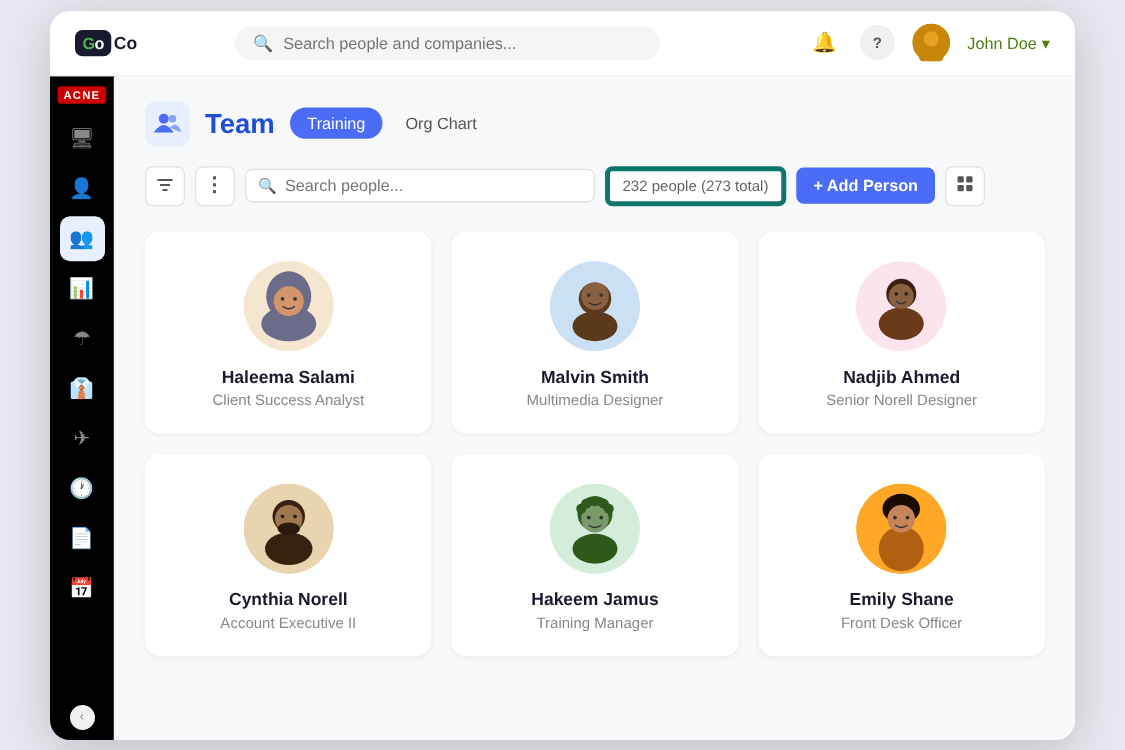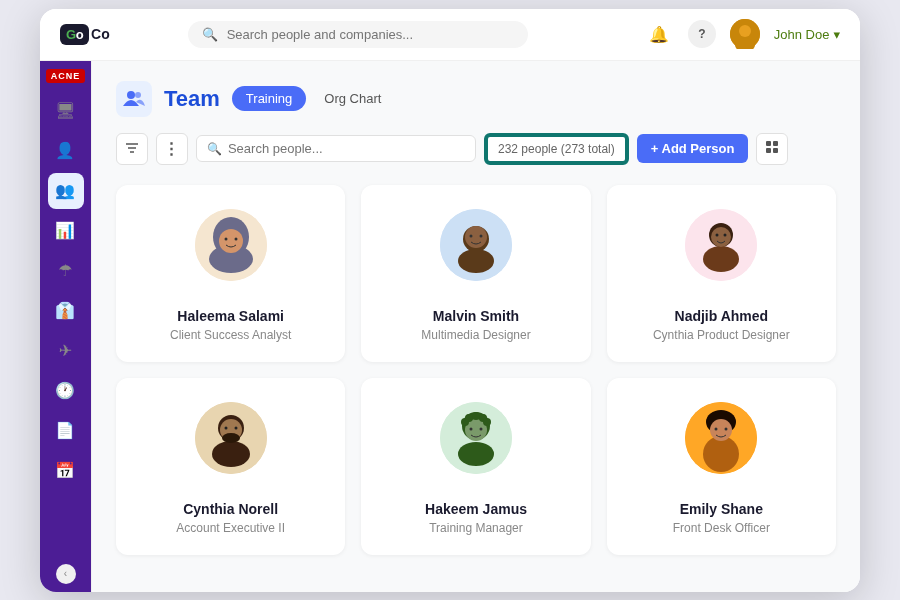--- a/index.html
+++ b/index.html
@@ -117,21 +117,21 @@
     
     .main-layout {
       display: flex;
       flex: 1;
       overflow: hidden;
     }
 
     
     .sidebar {
       width: 52px;
-      background: #4c1d95;
+      background: #000000;
       border-right: 1px solid #f0f0f0;
       display: flex;
       flex-direction: column;
       align-items: center;
       padding: 8px 0;
       flex-shrink: 0;
     }
     .sidebar-brand {
       background: #cc0000;
       color: #fff;
@@ -327,21 +327,20 @@
       align-items: center;
       justify-content: center;
       font-size: 28px;
       overflow: hidden;
     }
     .person-name {
       font-size: 14px;
       font-weight: 600;
       color: #1a1a2e;
       margin-bottom: 4px;
-      margin-top: 15px;
     }
     .person-title {
       font-size: 12px;
       color: #888;
     }
   </style>
 </head>
 <body>
 
 <div class="app-window">
@@ -506,21 +505,21 @@
               <circle cx="36" cy="26" r="12" fill="#3a2010"></circle>
               <ellipse cx="36" cy="50" rx="18" ry="13" fill="#6b3a1a"></ellipse>
               <circle cx="36" cy="28" r="10" fill="#8b6040"></circle>
 
               <circle cx="32" cy="26" r="1.5" fill="#222"></circle>
               <circle cx="40" cy="26" r="1.5" fill="#222"></circle>
               <path d="M32 32 Q36 36 40 32" stroke="#333" stroke-width="1" fill="none"></path>
             </svg>
           </div>
           <div class="person-name">Nadjib Ahmed</div>
-          <div class="person-title">Cynthia Product Designer</div>
+          <div class="person-title">Senior Norell Designer</div>
         </div>
 
         <div class="person-card">
           <div class="person-avatar" style="background:#e8d5b0;">
             <svg width="72" height="72" viewBox="0 0 72 72" xmlns="http://www.w3.org/2000/svg">
               <circle cx="36" cy="36" r="36" fill="#e8d5b0"></circle>
 
               <circle cx="36" cy="26" r="13" fill="#3a2010"></circle>
               <ellipse cx="36" cy="52" rx="19" ry="13" fill="#3a2010"></ellipse>
               <circle cx="36" cy="28" r="11" fill="#a07850"></circle>

